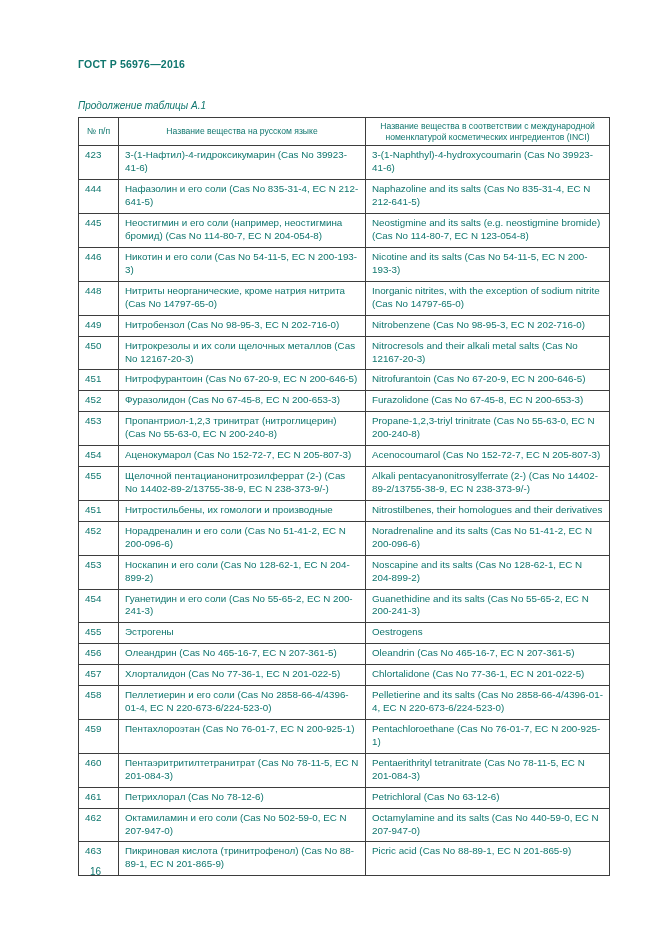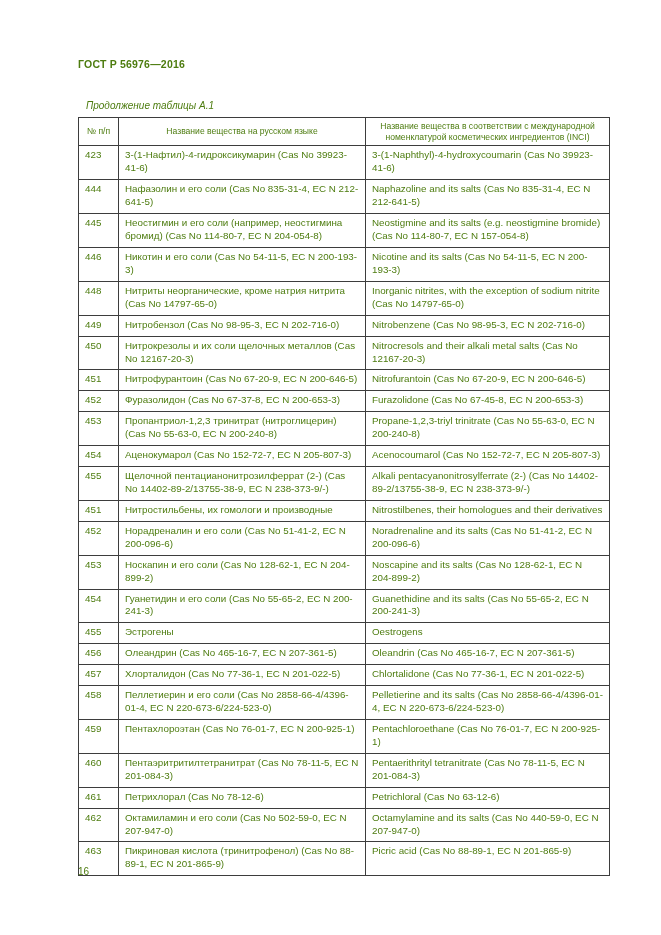--- a/index.html
+++ b/index.html
@@ -6,39 +6,39 @@
     margin: 0;
     padding: 0;
     background: #ffffff;
   }
   .page {
     position: relative;
     width: 612px;
     height: 935px;
     background: #ffffff;
     font-family: "Liberation Sans", sans-serif;
-    color: #4d7c0f;
+    color: #0f766e;
     overflow: hidden;
   }
   .content {
     position: absolute;
     left: 78px;
     top: 58px;
     width: 531px;
   }
   .doc-header {
     font-size: 10.5px;
     font-weight: bold;
     letter-spacing: 0.2px;
     margin: 0 0 30px 0;
   }
   .table-caption {
     font-size: 10px;
     font-style: italic;
-    margin: 0 0 6px 8px;
+    margin: 0 0 6px 0;
   }
   table.subst-table {
     border-collapse: collapse;
     width: 100%;
     table-layout: fixed;
   }
   table.subst-table th,
   table.subst-table td {
     border: 1px solid #3d3d3d;
     vertical-align: top;
@@ -62,20 +62,21 @@
     padding-right: 2px;
   }
   col.c-num  { width: 40px; }
   col.c-ru   { width: 247px; }
   col.c-inci { width: 244px; }
   .page-number {
     position: absolute;
     left: 78px;
     top: 866px;
     font-size: 10px;
+    padding-left: 12px;
   }
 </style>
 </head>
 <body>
 
 <div class="page">
   <div class="content">
     <p class="doc-header">ГОСТ Р 56976—2016</p>
     <p class="table-caption">Продолжение таблицы А.1</p>
     <table class="subst-table">
@@ -98,21 +99,21 @@
             <td class="col-inci">3-(1-Naphthyl)-4-hydroxycoumarin (Cas No 39923-41-6)</td>
           </tr>
           <tr>
             <td class="col-num">444</td>
             <td class="col-ru">Нафазолин и его соли (Cas No 835-31-4, EC N 212-641-5)</td>
             <td class="col-inci">Naphazoline and its salts (Cas No 835-31-4, EC N 212-641-5)</td>
           </tr>
           <tr>
             <td class="col-num">445</td>
             <td class="col-ru">Неостигмин и его соли (например, неостигмина бромид) (Cas No 114-80-7, EC N 204-054-8)</td>
-            <td class="col-inci">Neostigmine and its salts (e.g. neostigmine bromide) (Cas No 114-80-7, EC N 157-054-8)</td>
+            <td class="col-inci">Neostigmine and its salts (e.g. neostigmine bromide) (Cas No 114-80-7, EC N 123-054-8)</td>
           </tr>
           <tr>
             <td class="col-num">446</td>
             <td class="col-ru">Никотин и его соли (Cas No 54-11-5, EC N 200-193-3)</td>
             <td class="col-inci">Nicotine and its salts (Cas No 54-11-5, EC N 200-193-3)</td>
           </tr>
           <tr>
             <td class="col-num">448</td>
             <td class="col-ru">Нитриты неорганические, кроме натрия нитрита (Cas No 14797-65-0)</td>
             <td class="col-inci">Inorganic nitrites, with the exception of sodium nitrite (Cas No 14797-65-0)</td>
@@ -127,21 +128,21 @@
             <td class="col-ru">Нитрокрезолы и их соли щелочных металлов (Cas No 12167-20-3)</td>
             <td class="col-inci">Nitrocresols and their alkali metal salts (Cas No 12167-20-3)</td>
           </tr>
           <tr>
             <td class="col-num">451</td>
             <td class="col-ru">Нитрофурантоин (Cas No 67-20-9, EC N 200-646-5)</td>
             <td class="col-inci">Nitrofurantoin (Cas No 67-20-9, EC N 200-646-5)</td>
           </tr>
           <tr>
             <td class="col-num">452</td>
-            <td class="col-ru">Фуразолидон (Cas No 67-37-8, EC N 200-653-3)</td>
+            <td class="col-ru">Фуразолидон (Cas No 67-45-8, EC N 200-653-3)</td>
             <td class="col-inci">Furazolidone (Cas No 67-45-8, EC N 200-653-3)</td>
           </tr>
           <tr>
             <td class="col-num">453</td>
             <td class="col-ru">Пропантриол-1,2,3 тринитрат (нитроглицерин) (Cas No 55-63-0, EC N 200-240-8)</td>
             <td class="col-inci">Propane-1,2,3-triyl trinitrate (Cas No 55-63-0, EC N 200-240-8)</td>
           </tr>
           <tr>
             <td class="col-num">454</td>
             <td class="col-ru">Аценокумарол (Cas No 152-72-7, EC N 205-807-3)</td>

